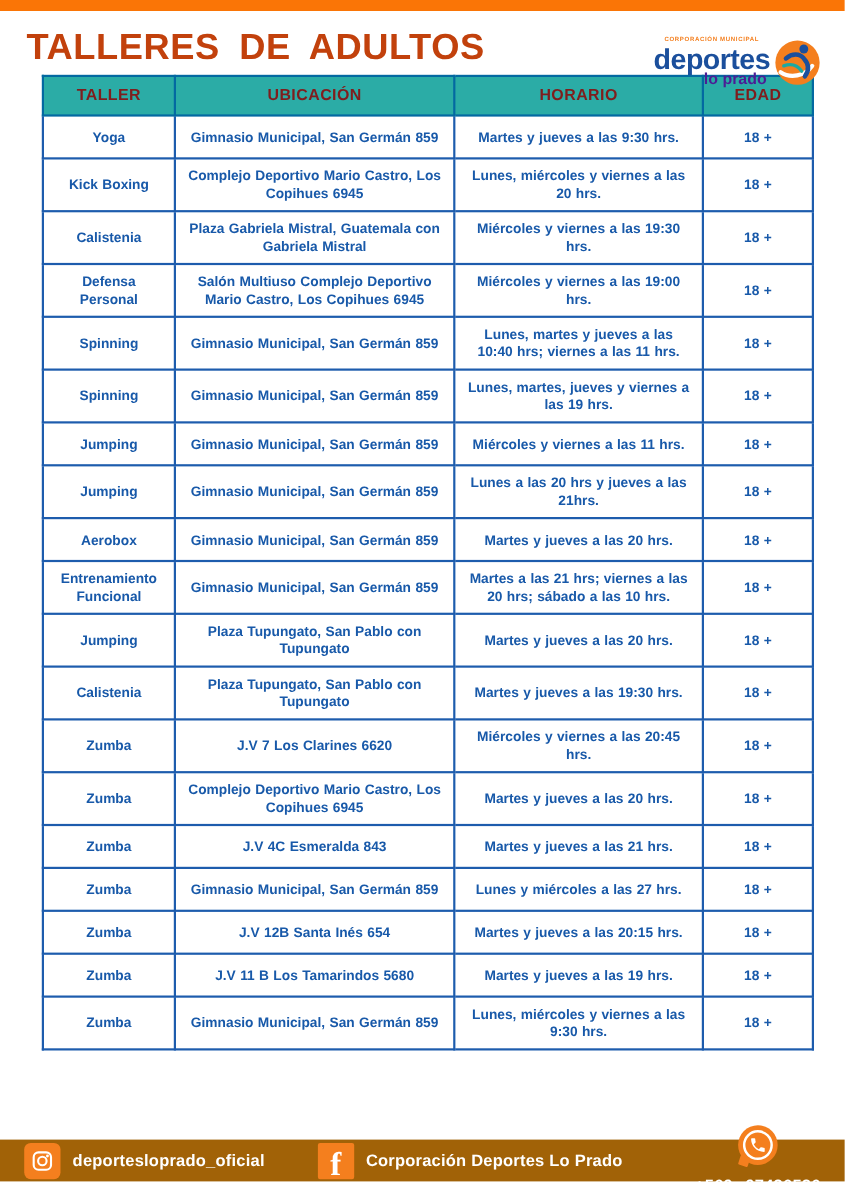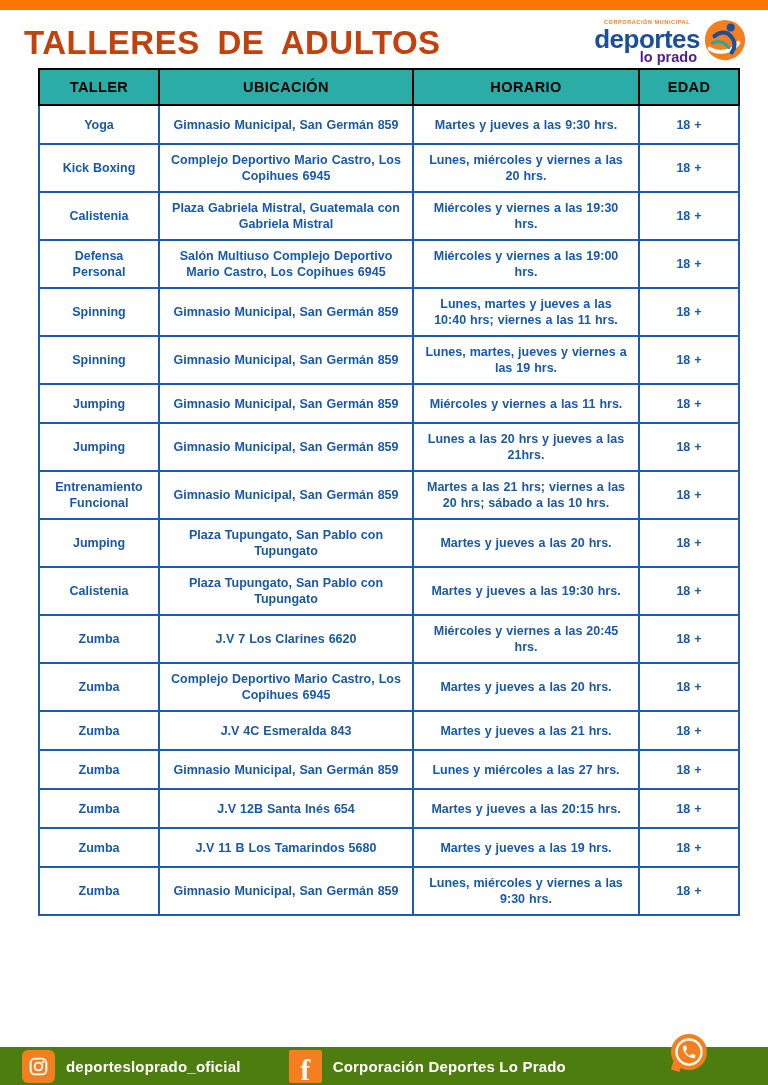--- a/index.html
+++ b/index.html
@@ -18,58 +18,58 @@
   .header {
     display: flex; justify-content: space-between; align-items: flex-start;
     padding: 6px 20px 0 24px; height: 56px;
   }
   .page-title {
     margin: 8px 0 0 0;
     color: #c2410c;
     font-size: 33px; font-weight: bold;
     letter-spacing: 0.5px; word-spacing: 8px;
   }
-  .logo { display: flex; align-items: center; gap: 2px; margin-top: 1px; }
+  .logo { display: flex; align-items: flex-start; gap: 2px; margin-top: 18px; }
   .logo-text { text-align: center; line-height: 1; }
   .logo-tagline {
     color: #F47F1E; font-size: 5.5px; font-weight: bold;
     letter-spacing: 0.6px; margin-bottom: 1px; white-space: nowrap;
   }
   .logo-name1 { color: #1B4F9C; font-size: 26px; font-weight: bold; letter-spacing: -0.5px; }
   .logo-name2 { color: #4c1d95; font-size: 14.5px; font-weight: bold; text-align: right; margin-top: -2px; padding-right: 3px; }
 
   
   table.talleres {
     border-collapse: collapse;
     width: 700px;
     margin: 2px 0 0 38px;
     table-layout: fixed;
   }
   table.talleres th {
-    background: #2BACA6; color: #000000;
+    background: #2BACA6; color: #7f1d1d;
     font-size: 14.5px; font-weight: bold; letter-spacing: 0.4px;
-    border: 2px solid #000000;
+    border: 2px solid #0369a1;
     padding: 9px 4px; text-align: center;
   }
   table.talleres td {
     border: 2px solid #1D5CAD;
     color: #1859A9; font-weight: bold;
     font-size: 12.5px; line-height: 1.28;
     padding: 7px 10px; text-align: center;
     word-spacing: 0.5px;
   }
   table.talleres tbody tr { height: 39px; }
   td.cell-taller { text-align: left; padding-left: 12px; font-size: 13px; }
   td.cell-edad { font-size: 13px; }
 
   
   .footer {
-    position: absolute; left: 0; bottom: 0;
+    position: absolute; left: 0; bottom: 11px;
     width: 100%; height: 38px;
-    background: #4d7c0f;
+    background: #a16207;
     display: flex; align-items: center;
     padding: 0 16px;
     color: #ffffff;
   }
   .footer-group { display: flex; align-items: center; gap: 11px; }
   .footer-label { font-size: 15px; font-weight: bold; letter-spacing: 0.2px; white-space: nowrap; }
   .fg-instagram { margin-left: 6px; }
   .fg-facebook { margin-left: 48px; }
   .fg-phone { margin-left: auto; margin-right: 6px; flex-direction: column; }
 
@@ -182,20 +182,26 @@
         <td class="cell-horario">Miércoles y viernes a las 11 hrs.</td>
         <td class="cell-edad">18 +</td>
       </tr>
       <tr>
         <td class="cell-taller">Jumping</td>
         <td class="cell-ubicacion">Gimnasio Municipal, San Germán 859</td>
         <td class="cell-horario">Lunes a las 20 hrs y jueves a las 21hrs.</td>
         <td class="cell-edad">18 +</td>
       </tr>
       <tr>
+        <td class="cell-taller">Aerobox</td>
+        <td class="cell-ubicacion">Gimnasio Municipal, San Germán 859</td>
+        <td class="cell-horario">Martes y jueves a las 20 hrs.</td>
+        <td class="cell-edad">18 +</td>
+      </tr>
+      <tr>
         <td class="cell-taller">Entrenamiento Funcional</td>
         <td class="cell-ubicacion">Gimnasio Municipal, San Germán 859</td>
         <td class="cell-horario">Martes a las 21 hrs; viernes a las 20 hrs; sábado a las 10 hrs.</td>
         <td class="cell-edad">18 +</td>
       </tr>
       <tr>
         <td class="cell-taller">Jumping</td>
         <td class="cell-ubicacion">Plaza Tupungato, San Pablo con Tupungato</td>
         <td class="cell-horario">Martes y jueves a las 20 hrs.</td>
         <td class="cell-edad">18 +</td>

